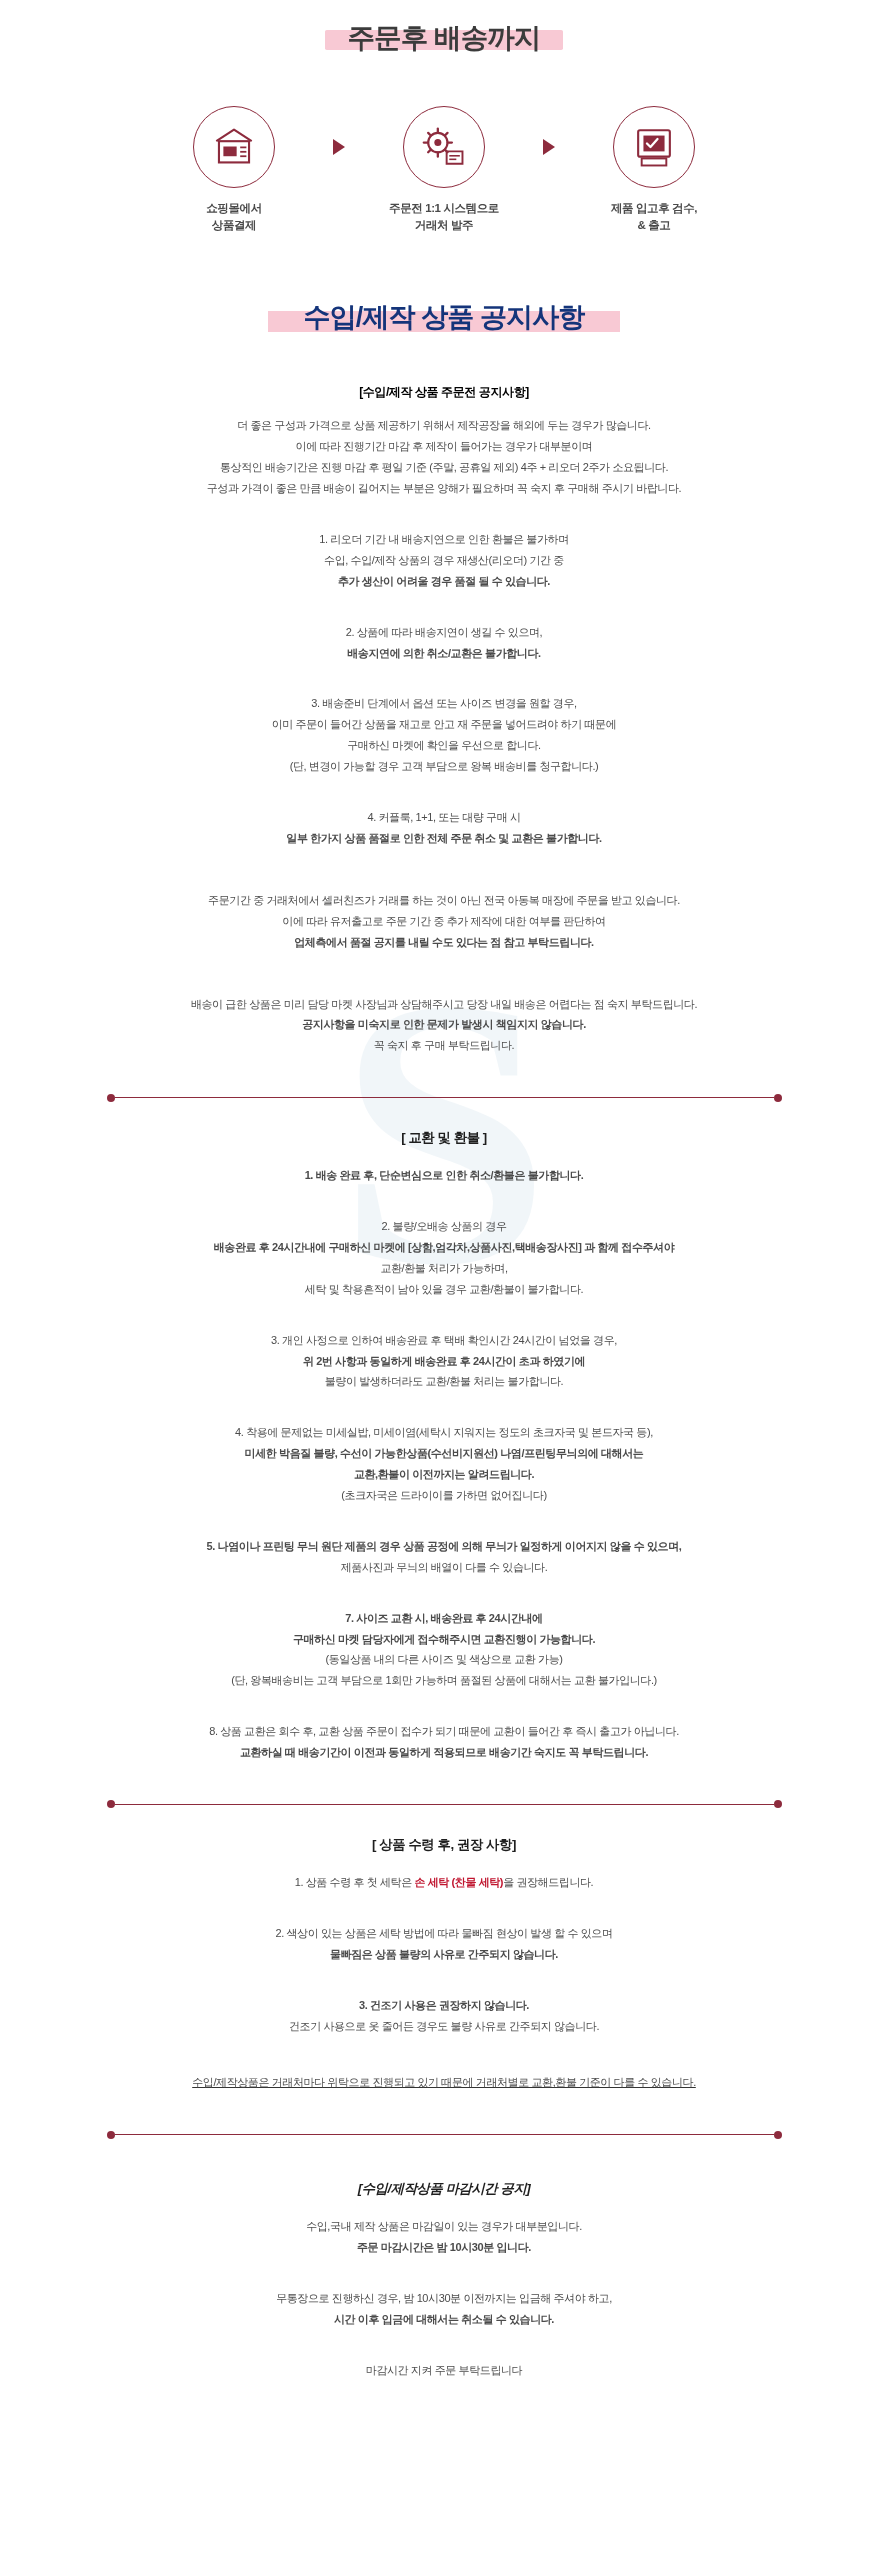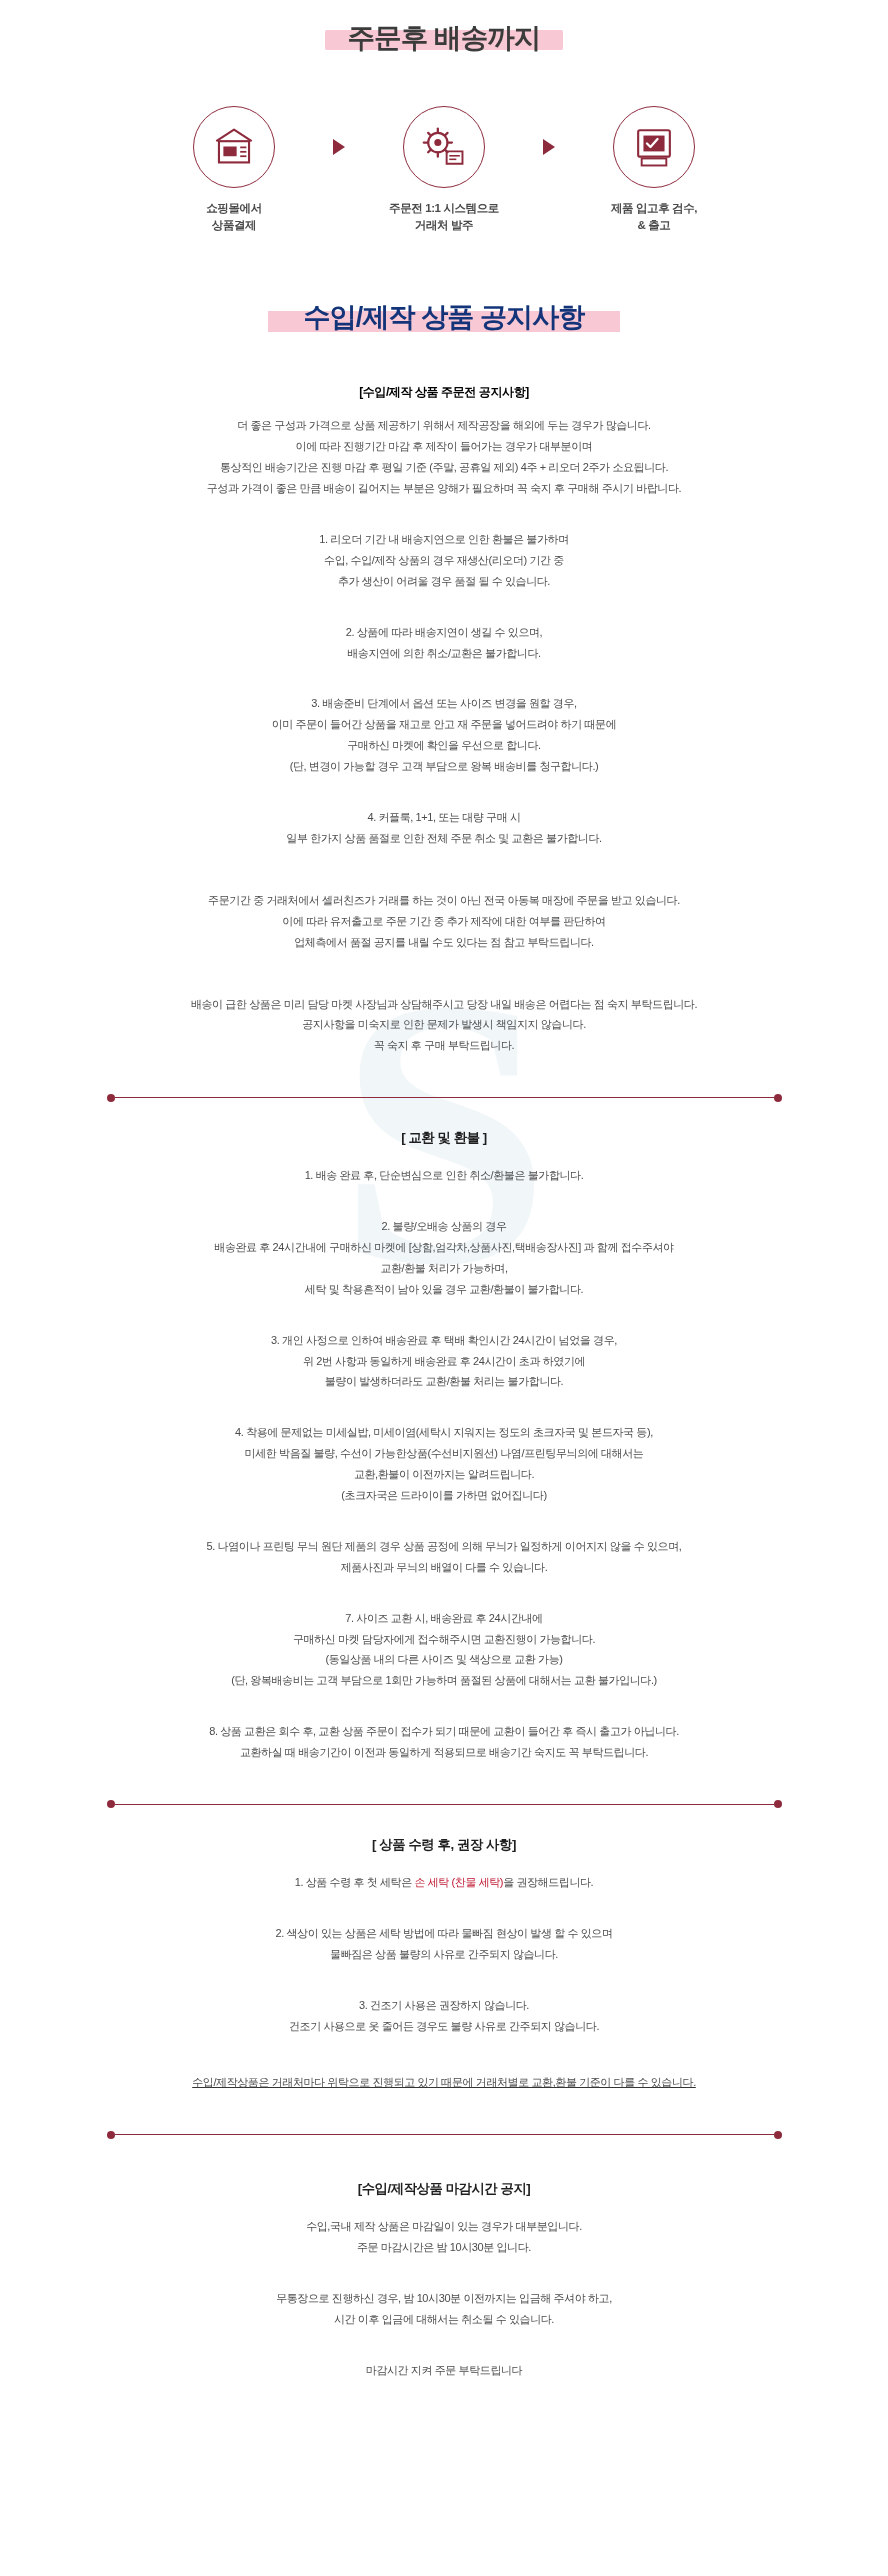--- a/index.html
+++ b/index.html
@@ -156,21 +156,21 @@
   }
   p.line {
     margin: 0;
     font-size: 11px;
     line-height: 1.9;
     color: #4b4b4b;
     letter-spacing: -0.4px;
   }
   .red {
     color: #c0152f;
-    font-weight: normal;
+    font-weight: bold;
   }
 
   
   .divider {
     position: relative;
     z-index: 2;
     width: 675px;
     margin: 37px auto 9px auto;
     height: 9px;
     display: flex;
@@ -410,21 +410,21 @@
       <p class="line">수입/제작상품은 거래처마다 위탁으로 진행되고 있기 때문에 거래처별로 교환,환불 기준이 다를 수 있습니다.</p>
     </div>
   </div>
 
   <div class="divider">
     <span class="dot"></span>
     <span class="rule"></span>
     <span class="dot"></span>
   </div>
 
-  <div class="sec-head" style="margin-top:41px;">[수입/제작상품 마감시간 공지]</div>
+  <div class="sec-head" style="margin-top:41px;font-style:italic;">[수입/제작상품 마감시간 공지]</div>
 
   <div class="content">
     <div class="blk" style="margin-top:5.3px;">
       <p class="line">수입,국내 제작 상품은 마감일이 있는 경우가 대부분입니다.</p>
       <p class="line red">주문 마감시간은 밤 10시30분 입니다.</p>
     </div>
 
     <div class="blk">
       <p class="line">무통장으로 진행하신 경우, 밤 10시30분 이전까지는 입금해 주셔야 하고,</p>
       <p class="line red">시간 이후 입금에 대해서는 취소될 수 있습니다.</p>

